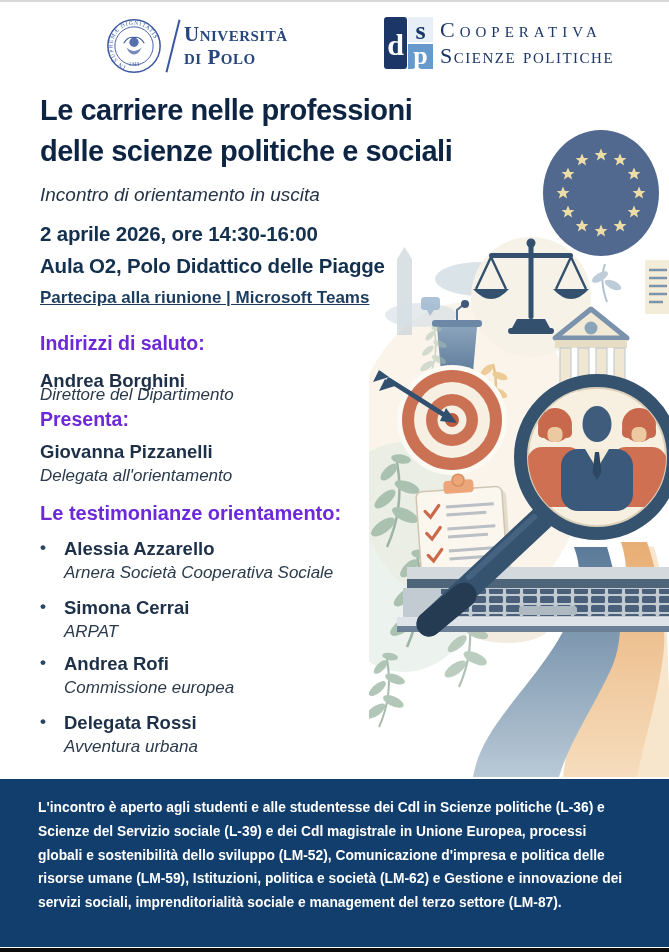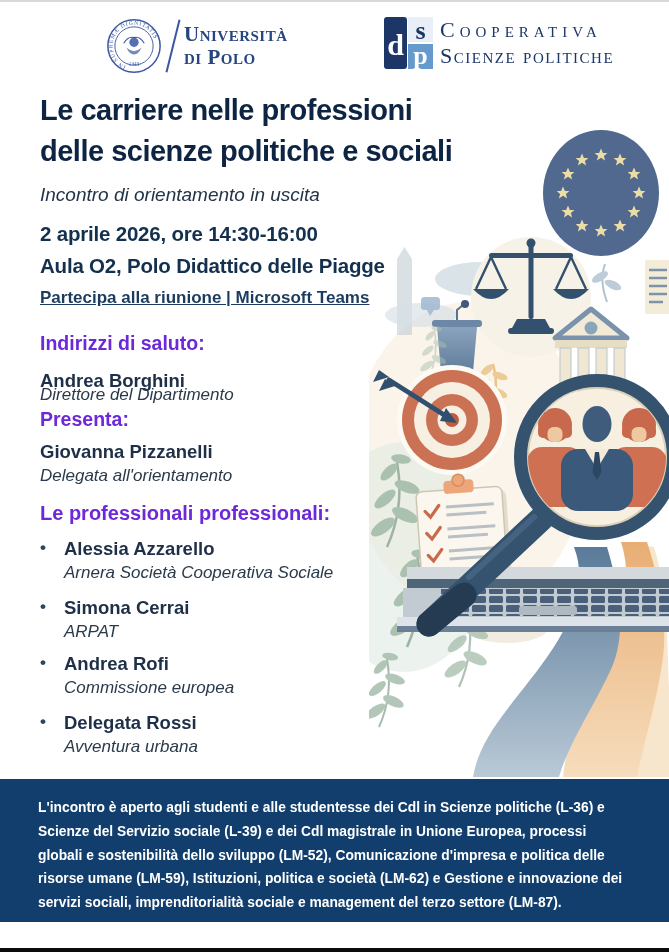--- a/index.html
+++ b/index.html
@@ -41,21 +41,21 @@
   .g-h{top:330px;} .g-n{top:368px;} .g-r{top:383px;}
   .pr-h{top:399px;margin-top:7px;} .pr-n{top:439px;} .pr-r{top:464px;}
   .t-h{top:500px;font-size:20px;}
   .item{display:flex;}
   .item .bullet{width:24px;color:#2c4763;font-size:17px;font-weight:bold;}
   .it1{top:536px;} .it2{top:595px;} .it3{top:651px;} .it4{top:710px;}
   .item .lines .p-role{display:block;margin-top:3px;}
   
   .illu{position:absolute;left:369px;top:125px;width:300px;height:650px;z-index:1;}
   
-  .footer{position:absolute;left:0;top:777px;width:669px;height:143px;background:#113e6d;
+  .footer{position:absolute;left:0;top:777px;width:669px;height:168px;background:#113e6d;
     box-sizing:border-box;padding:17px 38px 0 38px;z-index:3;}
   .footer p{margin:0;color:#ffffff;font-weight:bold;font-size:13.8px;line-height:23.8px;}
   .bottombar{position:absolute;left:0;top:946px;width:669px;height:6px;background:#0b0b0b;z-index:4;}
 </style>
 </head>
 <body>
 
 <div class="page">
 
   <div class="unipi">
@@ -311,21 +311,21 @@
   </div>
 
   <div class="abs h-sec g-h">Indirizzi di saluto:</div>
   <div class="abs p-name g-n">Andrea Borghini</div>
   <div class="abs p-role g-r">Direttore del Dipartimento</div>
 
   <div class="abs h-sec pr-h">Presenta:</div>
   <div class="abs p-name pr-n">Giovanna Pizzanelli</div>
   <div class="abs p-role pr-r">Delegata all'orientamento</div>
 
-  <div class="abs h-sec t-h">Le professionali professionali:</div>
+  <div class="abs h-sec t-h">Le testimonianze orientamento:</div>
 
   <div class="abs item it1">
     <span class="bullet">•</span>
     <span class="lines">
       <span class="p-name">Alessia Azzarello</span>
       <span class="p-role">Arnera Società Cooperativa Sociale</span>
     </span>
   </div>
   <div class="abs item it2">
     <span class="bullet">•</span>

